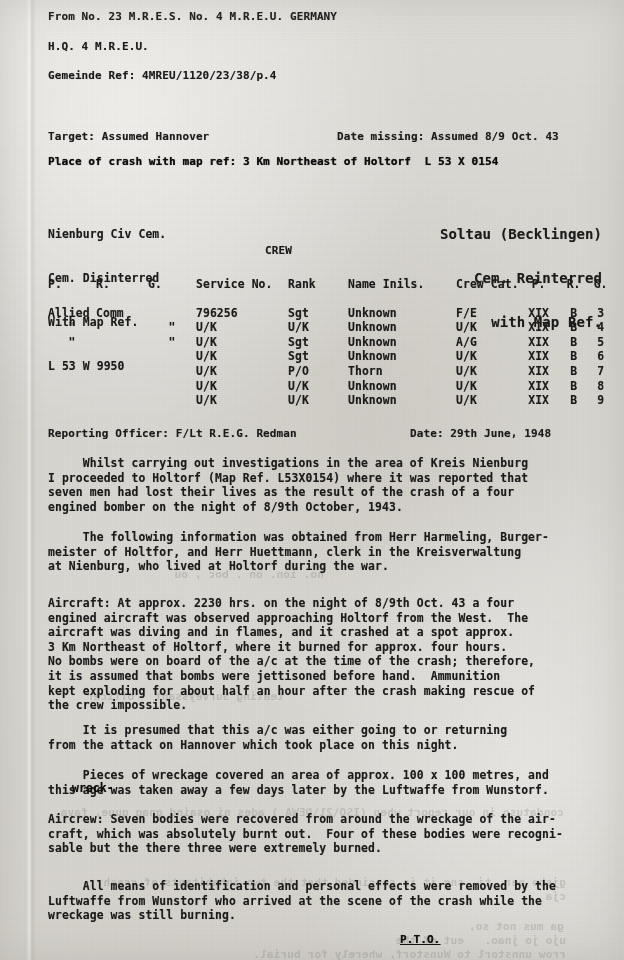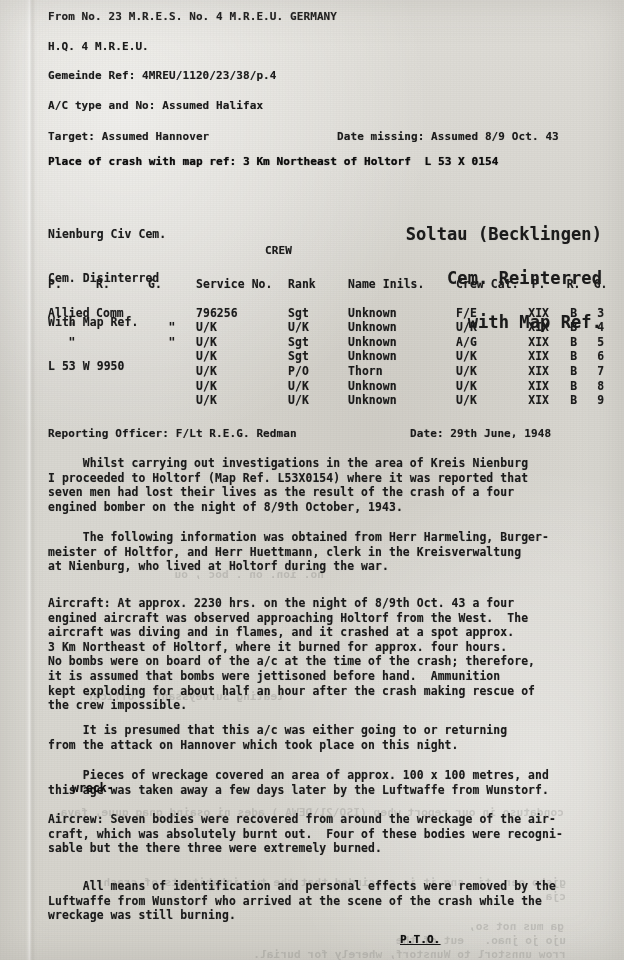--- a/index.html
+++ b/index.html
@@ -74,21 +74,21 @@
     line-height: 14.6px;
     letter-spacing: 0.1px;
     font-weight: 700;
     text-shadow: 0 0 0.7px rgba(30,30,30,0.40);
   }
   .t.heavy { color: #0d0d0d; text-shadow: 0 0 1.0px rgba(0,0,0,0.55), 0.3px 0 0.4px rgba(0,0,0,0.35); }
 
   .para { position: absolute; white-space: pre; font-size: 11.4px; line-height: 14.6px;
           font-weight: 700; letter-spacing: 0.1px; text-shadow: 0 0 0.7px rgba(30,30,30,0.38); }
 
-  .rblock { position: absolute; white-space: pre; text-align: right; font-size: 17px;
+  .rblock { position: absolute; white-space: pre; text-align: right; font-size: 14px;
             line-height: 14.6px; font-weight: 700; letter-spacing: 0.1px;
             text-shadow: 0 0 0.7px rgba(30,30,30,0.38); }
 
   
   #crew-table { position: absolute; left: 48px; top: 277px; }
   #crew-table table { border-collapse: collapse; }
   #crew-table th, #crew-table td {
     font-family: "DejaVu Sans Mono", "Liberation Mono", monospace;
     font-size: 11.4px;
     line-height: 14.6px;
@@ -143,21 +143,20 @@
 
   <div id="grain"></div>
   <div id="crease"></div>
 
   <div class="t" style="left:48px; top:10px;">From No. 23 M.R.E.S. No. 4 M.R.E.U. GERMANY</div>
 
   <div class="t" style="left:48px; top:40px;">H.Q. 4 M.R.E.U.</div>
 
   <div class="t" style="left:48px; top:69px;">Gemeinde Ref: 4MREU/1120/23/38/p.4</div>
 
-  <div class="t" style="left:48px; top:99px;">A/C type and No: Assumed Halifax</div>
 
   <div class="t" style="left:48px; top:130px;">Target: Assumed Hannover</div>
 
   <div class="t" style="left:337px; top:130px;">Date missing: Assumed 8/9 Oct. 43</div>
 
   <div class="t heavy" style="left:48px; top:155px;">Place of crash with map ref: 3 Km Northeast of Holtorf  L 53 X 0154</div>
 
   <div class="para" style="left:48px; top:198px;">
     <div>Nienburg Civ Cem.</div>
     <div>Cem. Disinterred</div>

